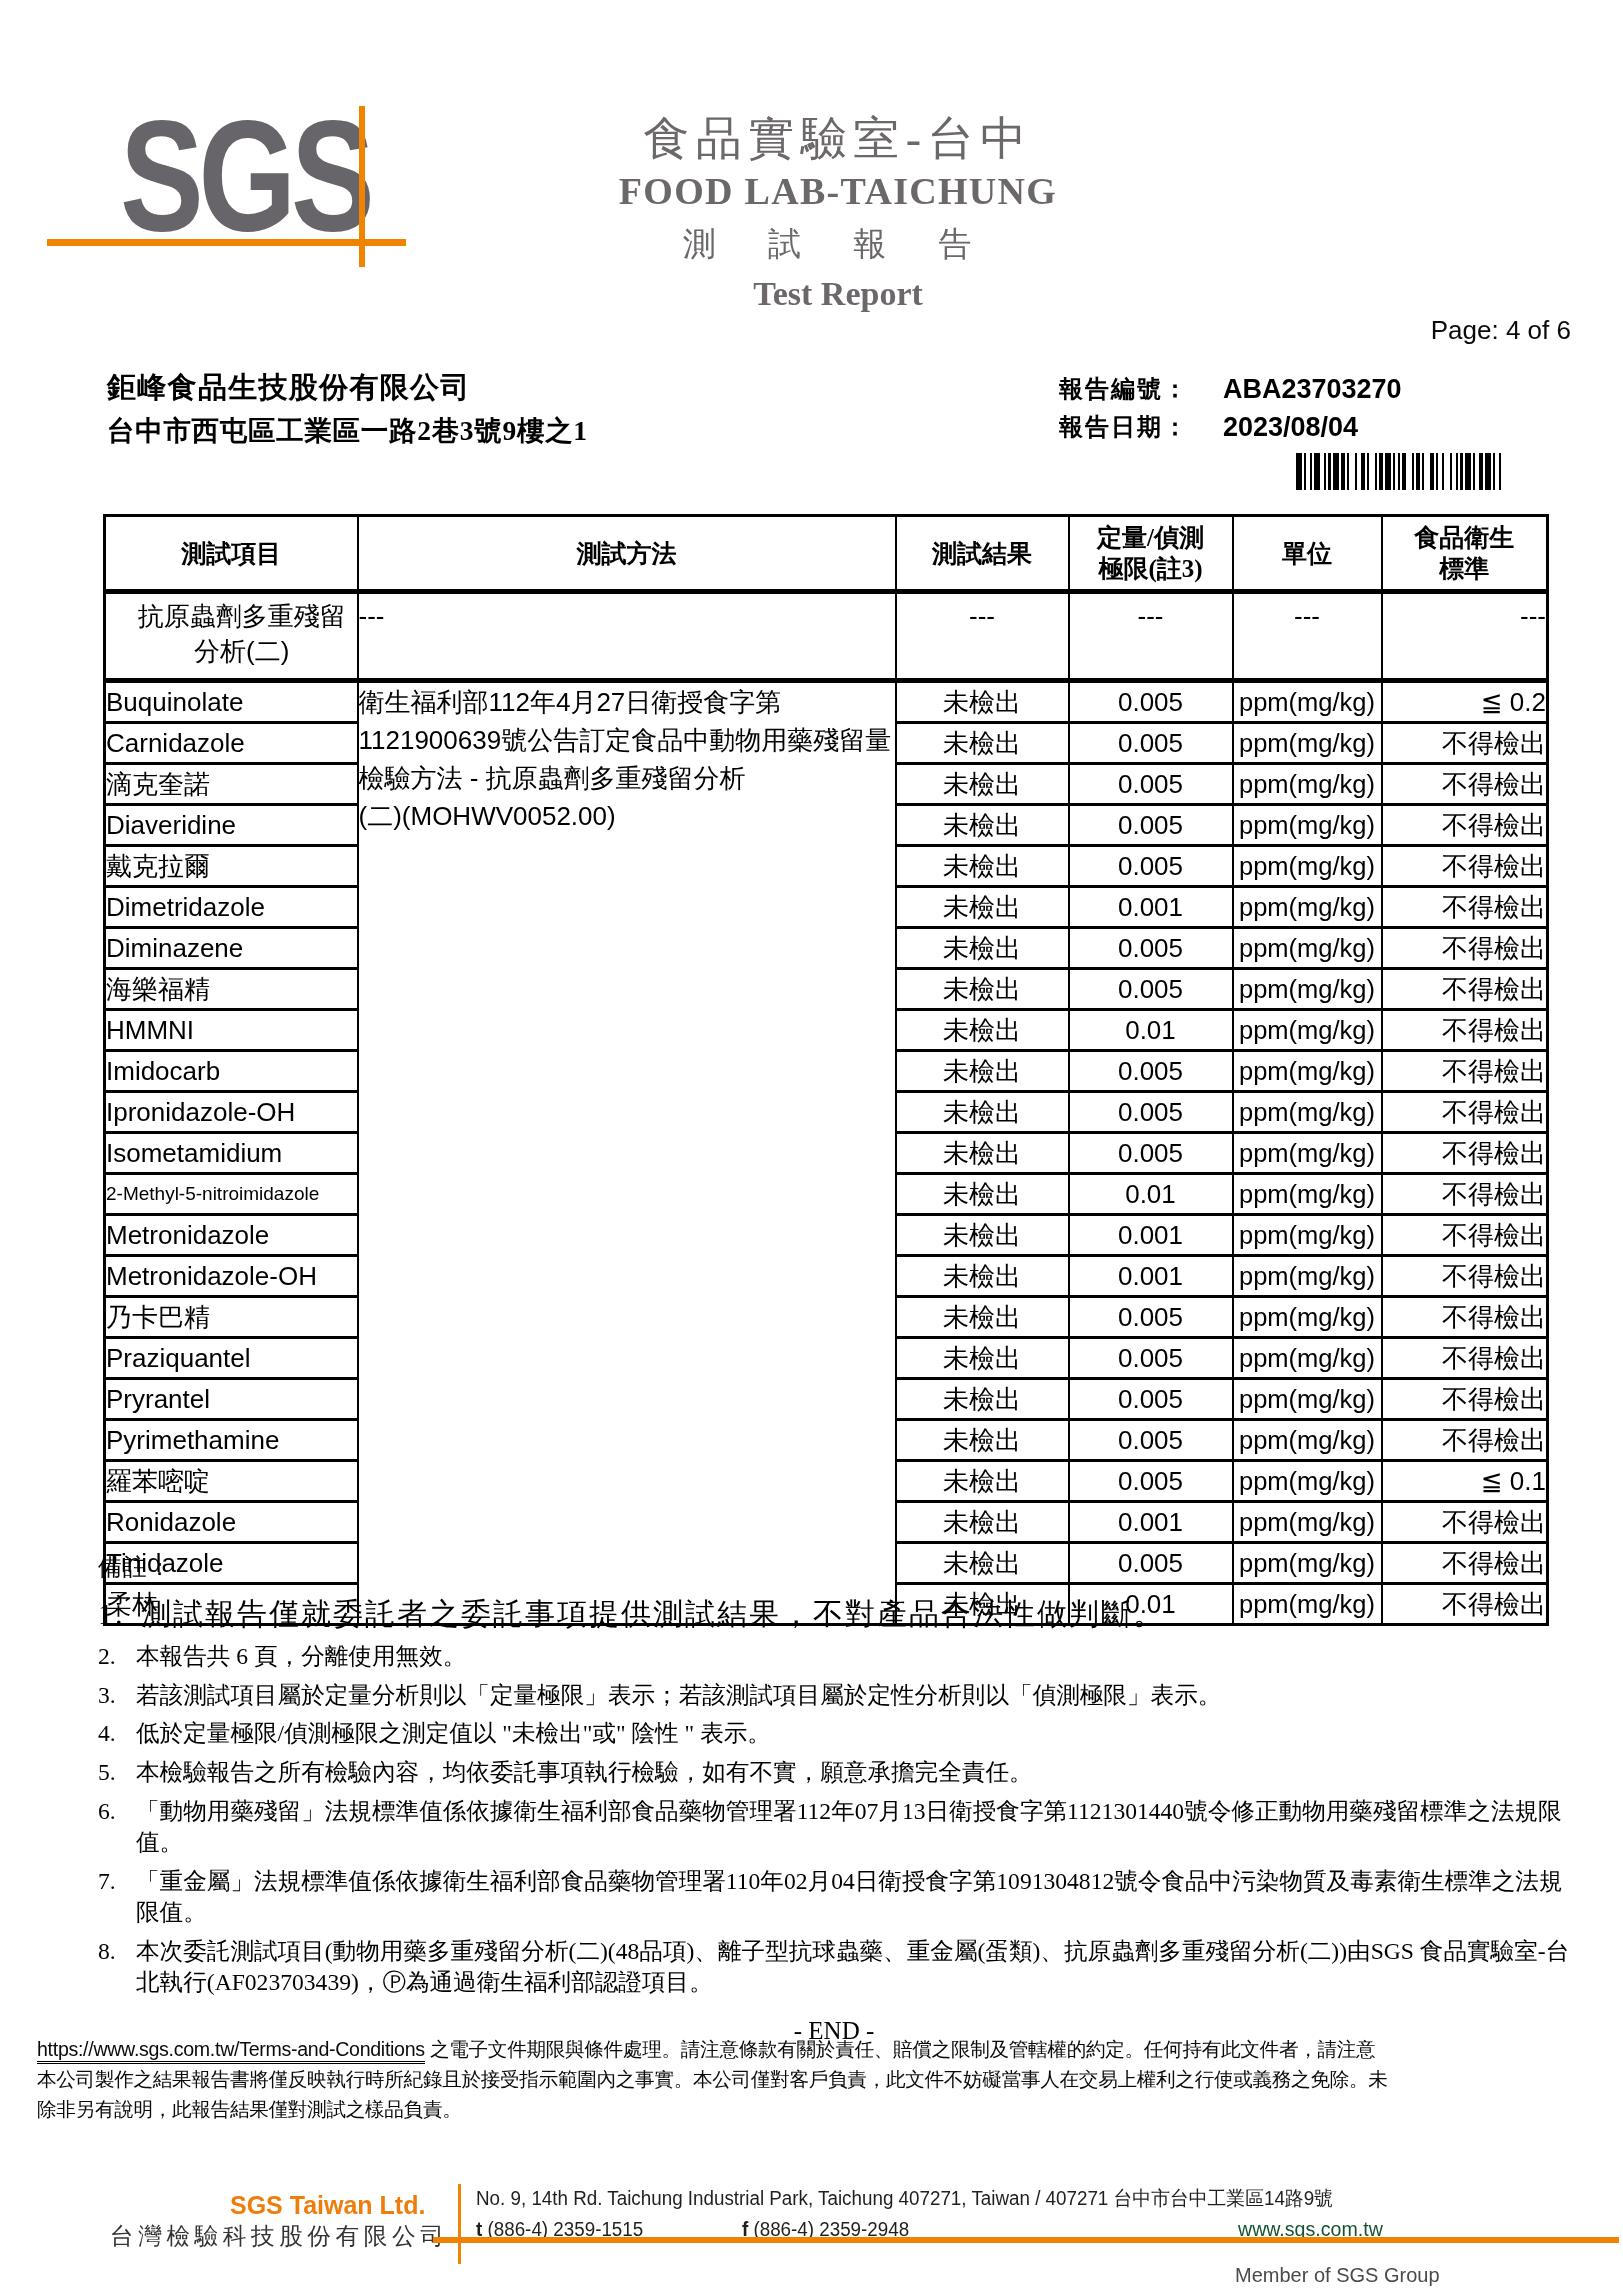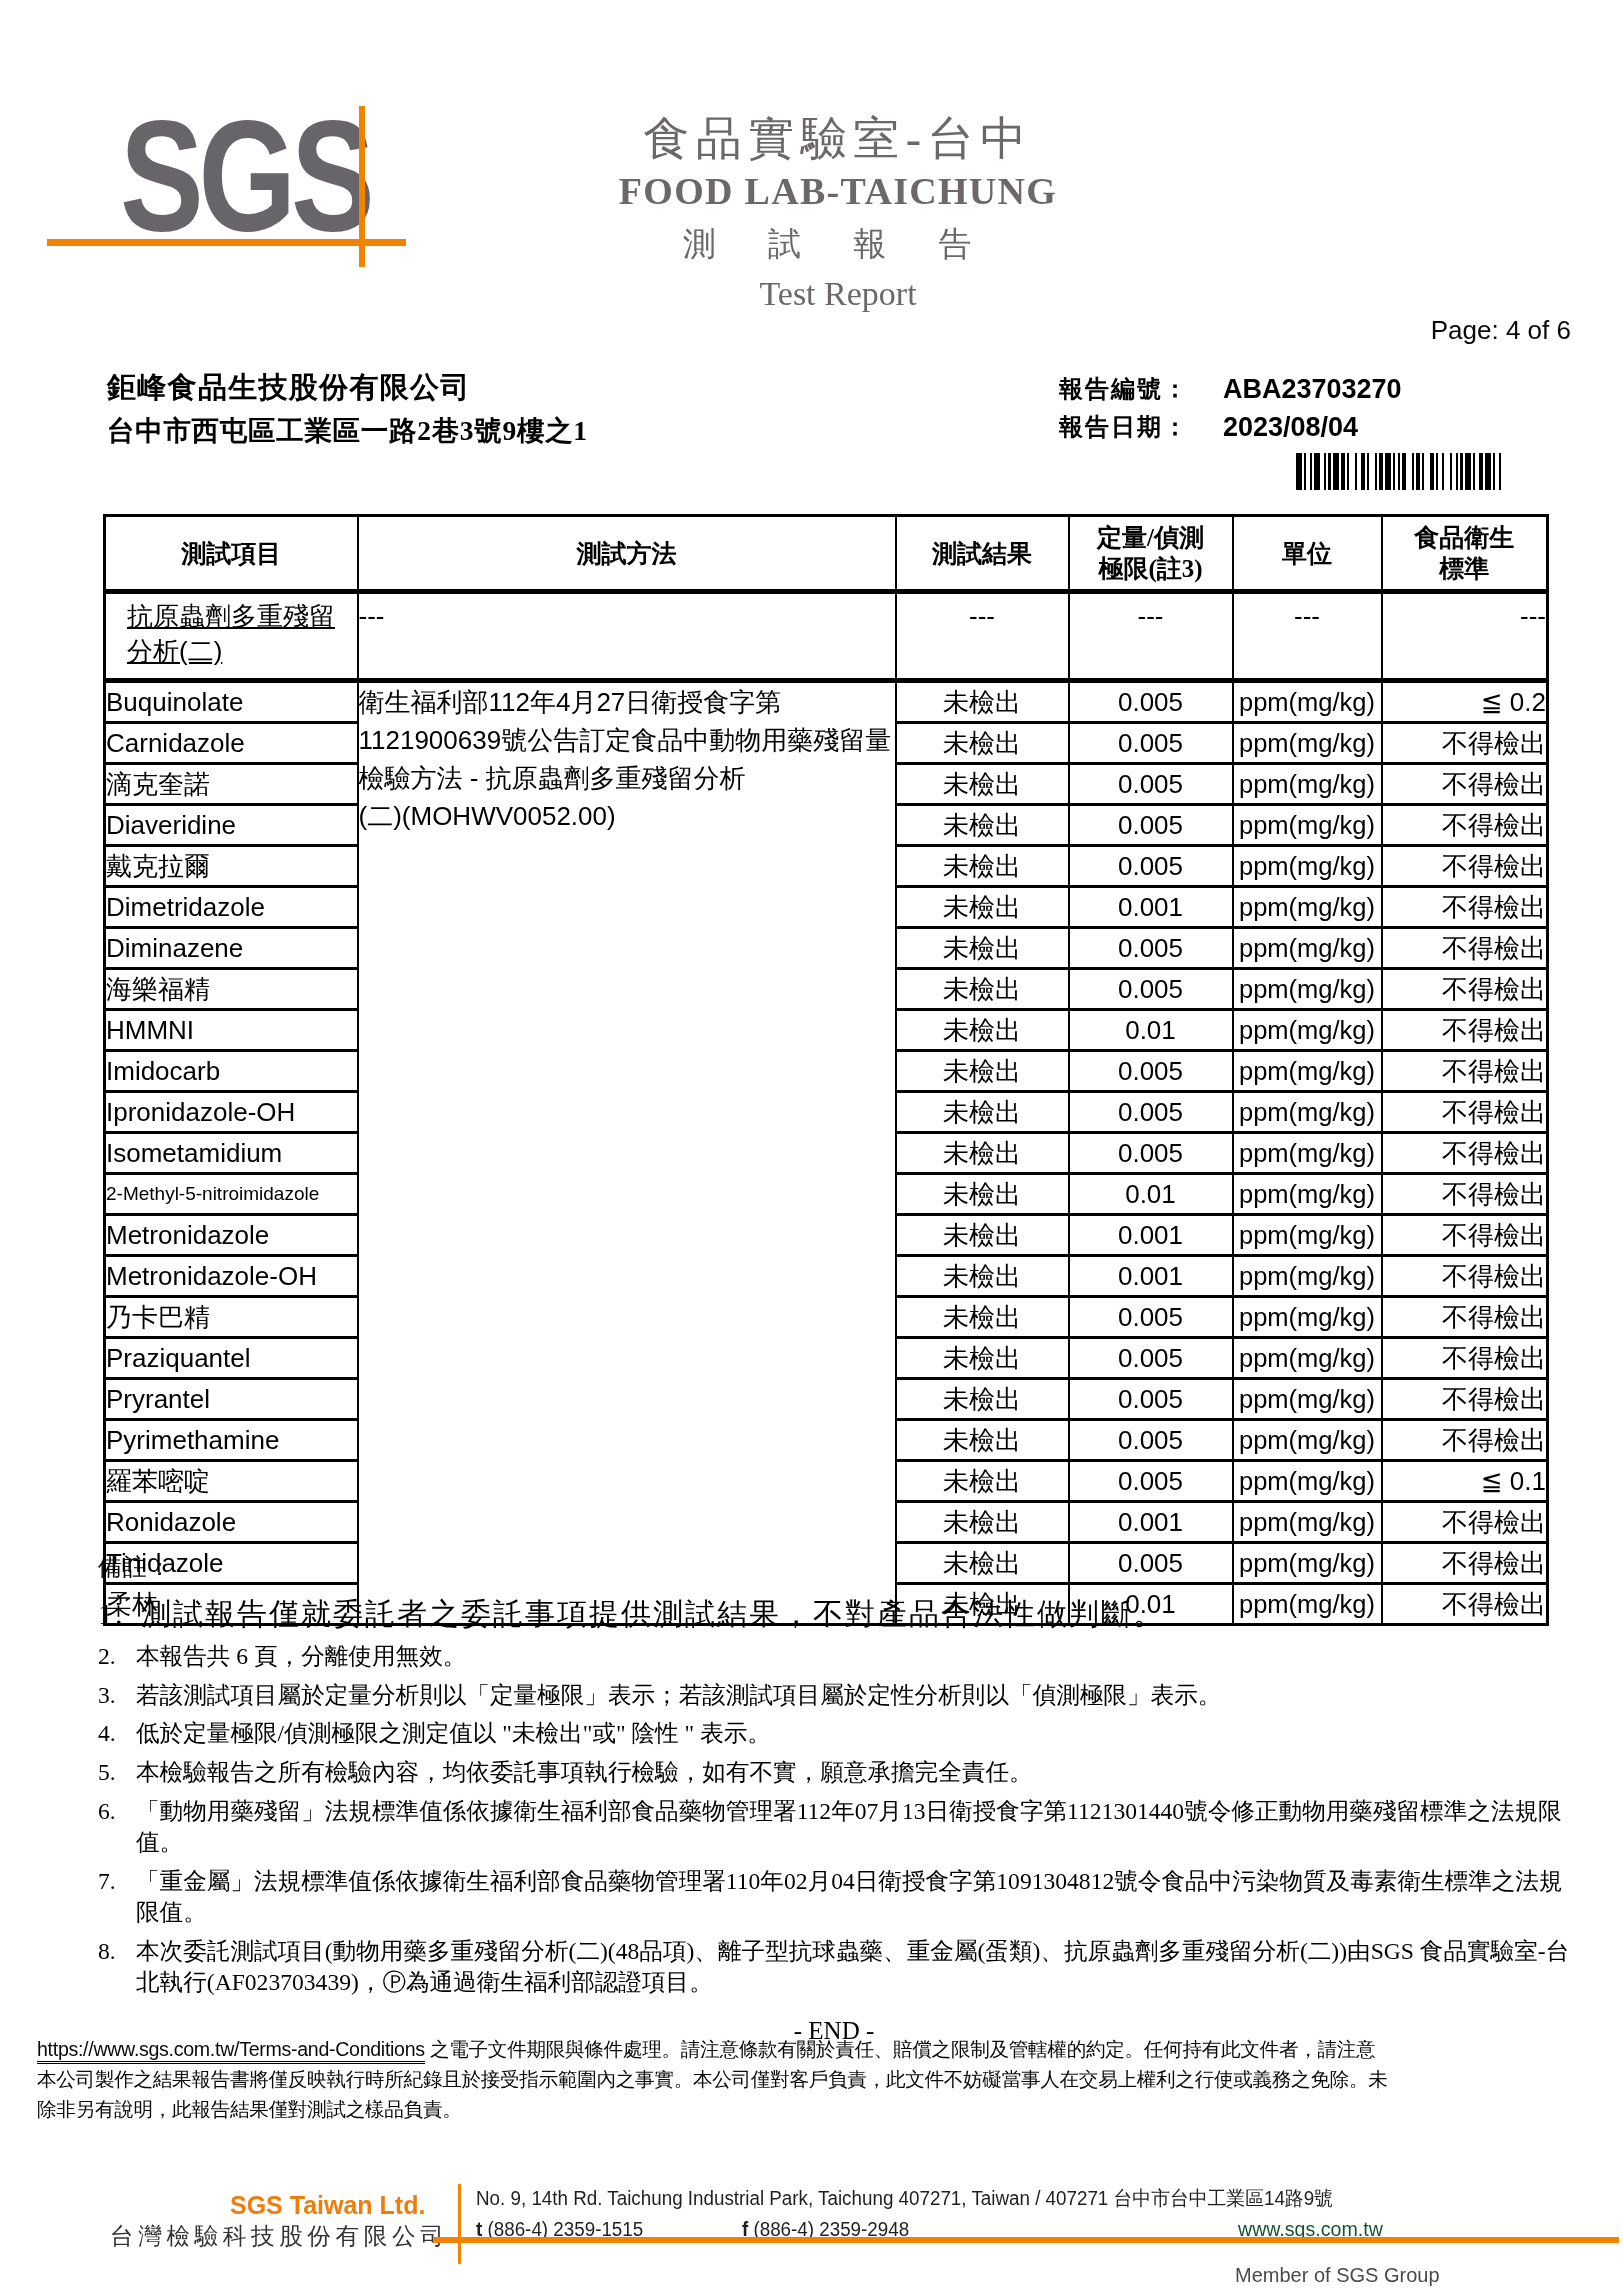--- a/index.html
+++ b/index.html
@@ -16,21 +16,21 @@
   .logo-hline{position:absolute; left:47px; top:239px; width:359px; height:6.5px; background:var(--orange);}
   .logo-vline{position:absolute; left:359px; top:106px; width:5.9px;  height:161px; background:var(--orange);}
   .title-block{
     position:absolute; left:609px; top:119px; width:458px; text-align:center;
     color:#6b676b; display:flex; flex-direction:column; gap:11.8px;
     font-family:"Liberation Serif","DejaVu Serif",serif;
   }
   .title-zh{font-size:46px; line-height:39px; letter-spacing:6.5px;}
   .title-en{font-size:38px; line-height:43px; font-weight:bold; letter-spacing:1.3px;}
   .subtitle-zh{font-size:33px; line-height:38px; letter-spacing:22px;}
-  .subtitle-en{font-size:34px; line-height:39px; font-weight:normal;}
+  .subtitle-en{font-size:34px; line-height:39px; font-weight:bold;}
   .page-label{position:absolute; right:52px; top:315px; font-size:26px; color:#0a0a0a;}
   
   .company-name{
     position:absolute; left:107px; top:370px; font-size:29px; line-height:34px; font-weight:bold;
     font-family:"Liberation Serif","DejaVu Serif",serif; letter-spacing:1.3px;
   }
   .company-address{
     position:absolute; left:107px; top:414px; font-size:27.5px; line-height:34px; font-weight:bold;
     font-family:"Liberation Serif","DejaVu Serif",serif; letter-spacing:0.7px;
   }
@@ -55,21 +55,21 @@
   }
   table.results thead th{
     height:72px; font-size:25px; font-weight:bold; text-align:center; vertical-align:middle;
     font-family:"Liberation Serif","DejaVu Serif",serif; white-space:pre-line;
     border-bottom-width:5.2px; line-height:31px;
   }
   tr.group-row td{
     height:79px; vertical-align:top; font-size:26px; line-height:35px;
     padding-top:5.2px; border-bottom-width:5.2px;
   }
-  tr.group-row td.c-item{text-align:left; padding-left:21px; white-space:pre-line;text-decoration:underline;}
+  tr.group-row td.c-item{text-align:center; padding-left:21px; white-space:pre-line;}
   tbody td{height:38px; font-size:26px; vertical-align:middle;}
   td.c-item{text-align:left; padding-left:13px;}
   td.c-item.small{font-size:19px;}
   td.c-method{
     text-align:left; padding-left:10.5px; vertical-align:top; line-height:38px; font-size:26px;
   }
   td.c-result{text-align:center;}
   td.c-limit{text-align:center;}
   td.c-unit{text-align:center; font-size:25.5px;}
   td.c-standard{text-align:right; padding-right:9.2px;}

